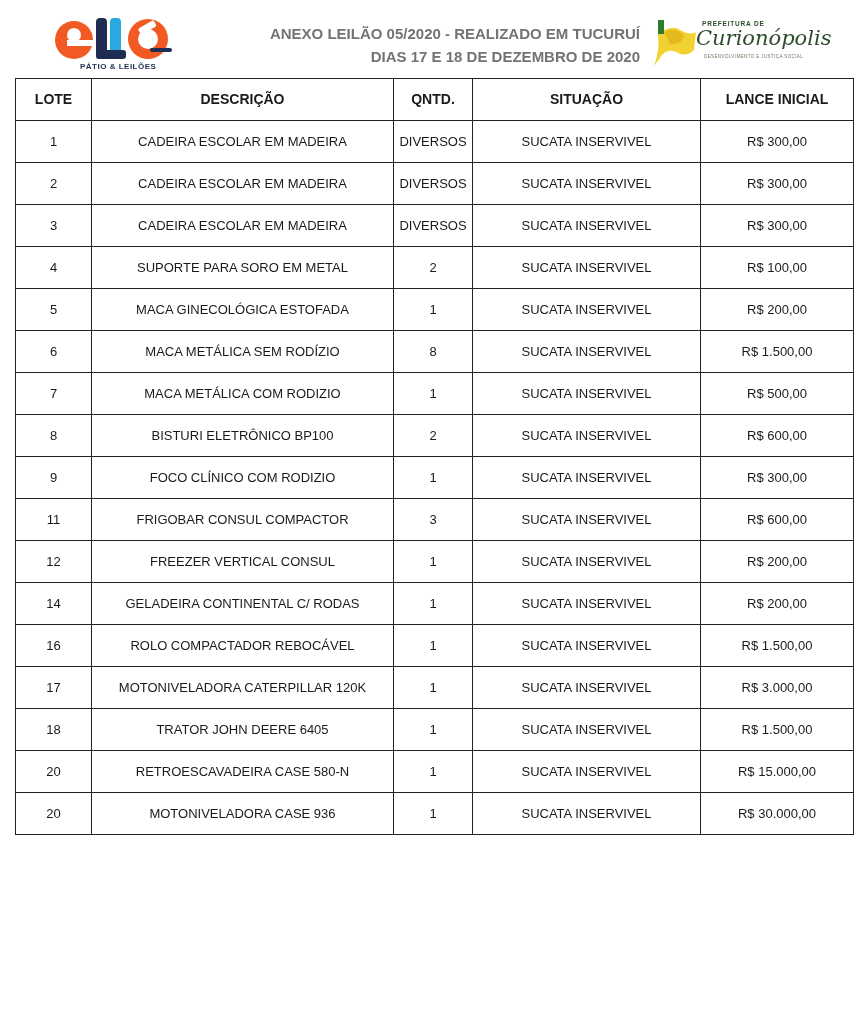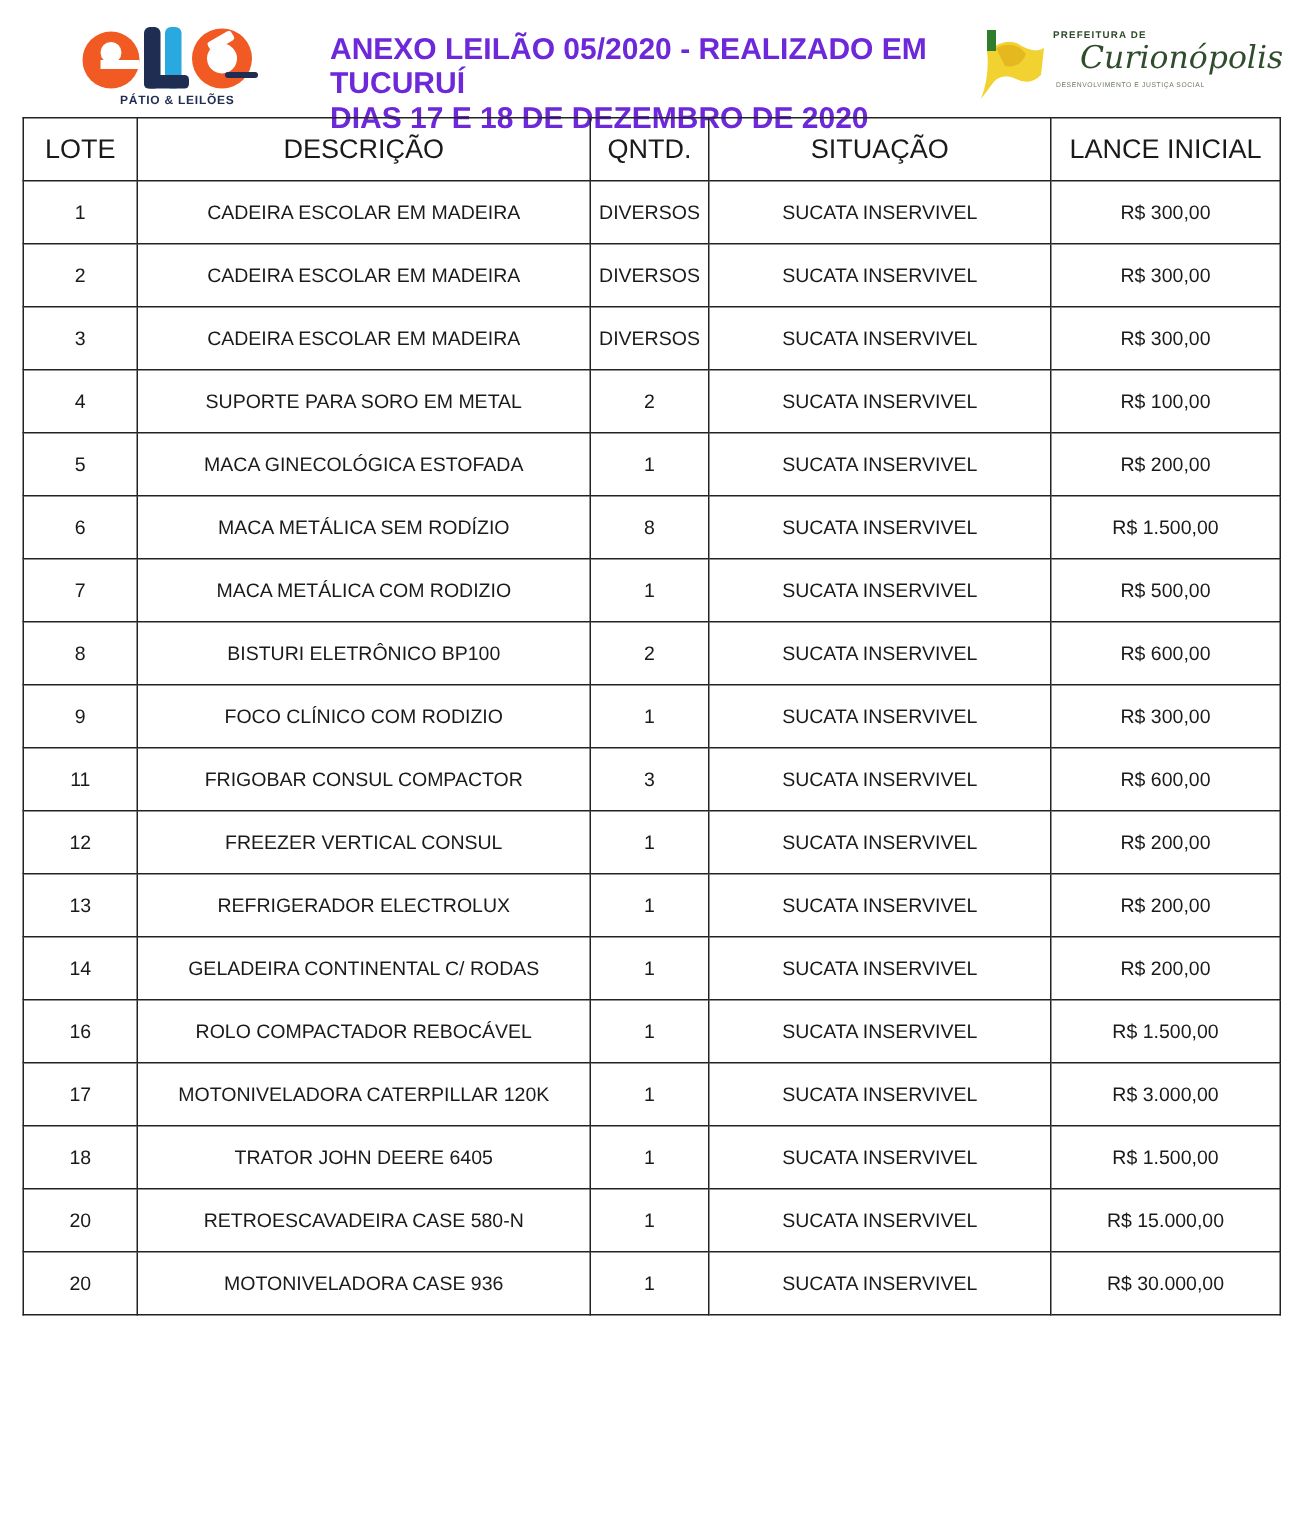--- a/index.html
+++ b/index.html
@@ -2,34 +2,34 @@
 <html><head>
 <meta charset="utf-8">
 <style>
   html, body { margin: 0; padding: 0; background: #ffffff; }
   body { width: 863px; height: 1024px; position: relative; overflow: hidden;
          font-family: "Liberation Sans", sans-serif; color: #1a1a1a; }
   .header { position: absolute; left: 0; top: 0; width: 863px; height: 78px; }
   .logo-left { position: absolute; left: 52px; top: 14px; width: 140px; height: 62px; }
   .logo-left .tagline { position: absolute; left: 28px; top: 48px; font-size: 8px; font-weight: bold;
                         color: #1f2d52; letter-spacing: 0.5px; white-space: nowrap; }
-  .title { position: absolute; left: 220px; top: 22px; width: 420px; text-align: left;
-           font-weight: bold; font-size: 20px; line-height: 23px; color: #6d28d9; }
+  .title { position: absolute; left: 220px; top: 22px; width: 420px; text-align: right;
+           font-weight: bold; font-size: 15px; line-height: 23px; color: #737373; }
   .logo-right { position: absolute; left: 650px; top: 14px; width: 170px; height: 60px; }
   .logo-right .pre { position: absolute; left: 52px; top: 6px; font-size: 6.5px; font-weight: bold;
                      color: #2d4a2a; letter-spacing: 0.8px; white-space: nowrap; }
   .logo-right .name { position: absolute; left: 46px; top: 12px; font-family: "DejaVu Serif", serif;
-                      font-style: italic; font-size: 21px; color: #2f4d2c; white-space: nowrap; padding-left: 24px; }
+                      font-style: italic; font-size: 21px; color: #2f4d2c; white-space: nowrap; }
   .logo-right .sub { position: absolute; left: 54px; top: 40px; font-size: 4.5px; color: #6d7a5e;
                      letter-spacing: 0.4px; white-space: nowrap; }
   table.lots { position: absolute; left: 15px; top: 78px; width: 838px; border-collapse: collapse;
                table-layout: fixed; }
   table.lots th, table.lots td { border: 1.5px solid #222; text-align: center; padding: 0;
                                  font-size: 13px; white-space: nowrap; overflow: hidden; }
-  table.lots th { height: 40.5px; font-weight: normal; font-size: 18px; }
+  table.lots th { height: 40.5px; font-weight: bold; font-size: 14px; }
   table.lots td { height: 41px; font-weight: normal; }
   col.c-lote { width: 76px; } col.c-desc { width: 302px; } col.c-qtd { width: 79px; }
   col.c-sit { width: 228px; } col.c-lance { width: 153px; }
 </style>
 </head>
 <body>
 
 <div class="header">
   <div class="logo-left">
     <svg width="140" height="50" viewBox="0 0 140 50">
@@ -159,27 +159,20 @@
         <td>R$ 600,00</td>
       </tr>
       <tr>
         <td>12</td>
         <td>FREEZER VERTICAL CONSUL</td>
         <td>1</td>
         <td>SUCATA INSERVIVEL</td>
         <td>R$ 200,00</td>
       </tr>
       <tr>
-        <td>13</td>
-        <td>REFRIGERADOR ELECTROLUX</td>
-        <td>1</td>
-        <td>SUCATA INSERVIVEL</td>
-        <td>R$ 200,00</td>
-      </tr>
-      <tr>
         <td>14</td>
         <td>GELADEIRA CONTINENTAL C/ RODAS</td>
         <td>1</td>
         <td>SUCATA INSERVIVEL</td>
         <td>R$ 200,00</td>
       </tr>
       <tr>
         <td>16</td>
         <td>ROLO COMPACTADOR REBOCÁVEL</td>
         <td>1</td>

